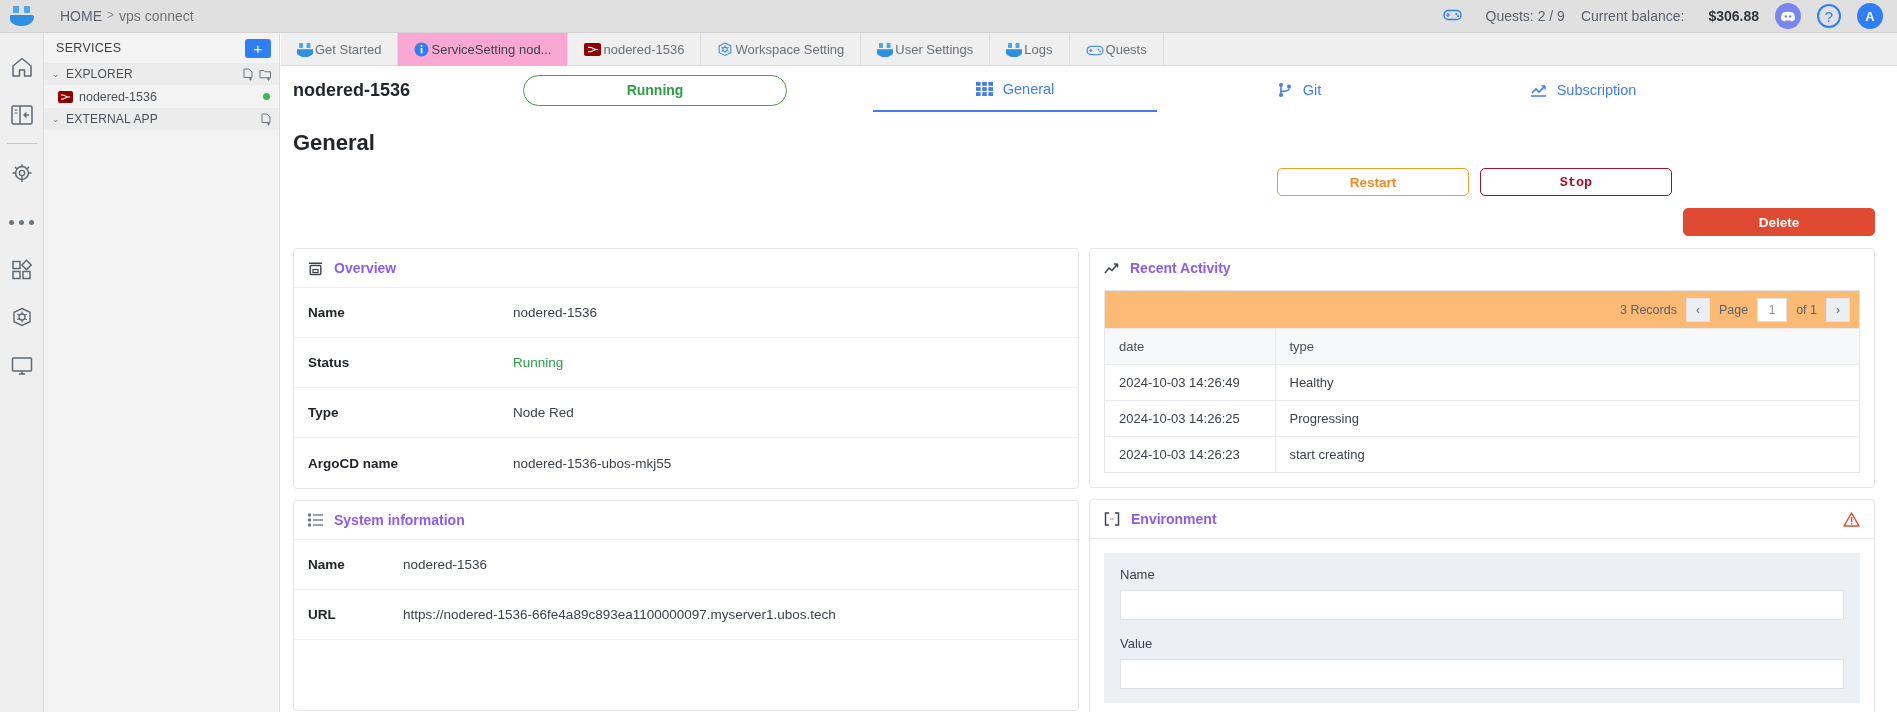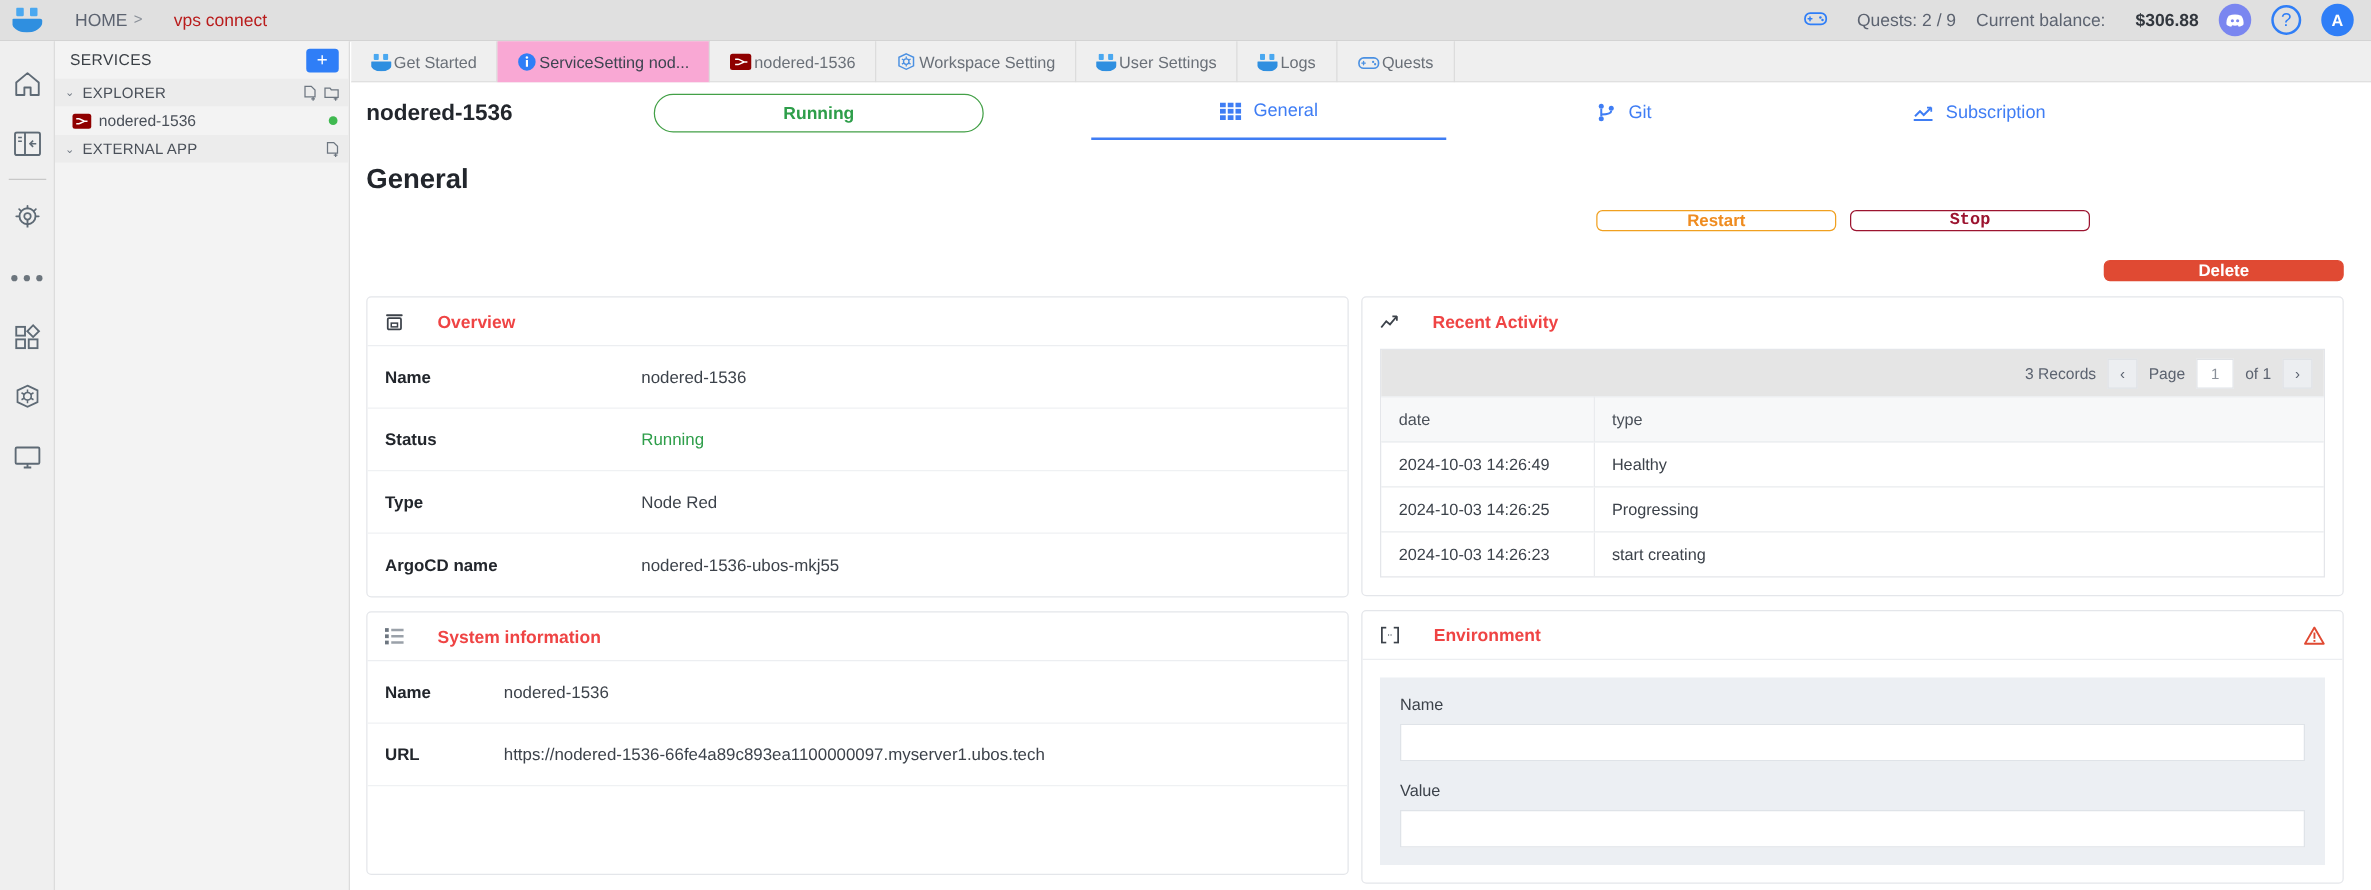--- a/index.html
+++ b/index.html
@@ -19,21 +19,21 @@
     display: flex; align-items: center;
     border-bottom: 1px solid #d3d3d3;
   }
   .logo-box {
     width: 44px; height: 33px; display: flex; align-items: center; justify-content: center;
   }
   .smiley { display:block; }
   .breadcrumb { display: flex; align-items: flex-start; gap: 5px; font-size: 14px; margin-left: 16px; }
   .bc-home { color: #5c6370; }
   .bc-sep { color: #8a9099; font-size: 12px; }
-  .bc-current { color: #b91c1c; margin-left: 20px; }
+  .bc-current { color: #737373; }
   .topbar-right {
     margin-left: auto; display: flex; align-items: center; gap: 16px;
     padding-right: 14px; font-size: 14px; color: #5c6370;
   }
   .tb-item { display: flex; align-items: flex-start; gap: 24px; }
   .balance-amt { font-weight: bold; color: #32373e; }
   .discord-ic { width: 26px; height: 26px; border-radius: 50%; background: #7a86f0;
     display: flex; align-items: center; justify-content: center; }
   .help-ic { width: 24px; height: 24px; border-radius: 50%; border: 2px solid #2f7ef7;
     color: #2f7ef7; font-size: 15px; display: flex; align-items: center; justify-content: center; }
@@ -106,44 +106,44 @@
   .nav-tabs { margin-left: 86px; display: flex; align-items: center; }
   .nav-tab {
     width: 284px; height: 44px; display: flex; align-items: center; justify-content: center; gap: 10px;
     font-size: 14.5px; color: #3f7df4; cursor: pointer;
   }
   .nav-tab.active { border-bottom: 2px solid #3f7df4; }
 
   .page-title { font-size: 22px; font-weight: bold; color: #22262c; margin: 16px 0 0 12px; }
 
   .actions { display: flex; gap: 11px; justify-content: flex-end; padding: 12px 22px 0 0; }
-  .btn { width: 192px; height: 17px; border-radius: 5px; font-size: 13.5px; font-weight: bold;
+  .btn { width: 192px; height: 28px; border-radius: 5px; font-size: 13.5px; font-weight: bold;
     display: flex; align-items: center; justify-content: center; cursor: pointer; background: #fff; text-align: center; }
   .btn-restart { border: 1px solid #f0a020; color: #ef8c20; }
   .btn-stop { border: 1px solid #9c1430; color: #9c1430; font-family: Liberation Mono, monospace; }
   .btn-delete { background: #e04a33; border: 1px solid #e04a33; color: #ffffff; margin-top: 40px; }
 
   .grid { display: flex; gap: 10px; padding: 12px 22px 0 12px; }
   .col { flex: 1 1 0; min-width: 0; }
 
   .card { border: 1px solid #e4e6ea; border-radius: 4px; background: #fff; margin-bottom: 11px; }
-  .card-head { display: flex; align-items: center; gap: 27px; padding: 11px 14px;
-    border-bottom: 1px solid #eceef1; font-size: 14px; font-weight: bold; color: #ef4444; }
+  .card-head { display: flex; align-items: center; gap: 11px; padding: 11px 14px;
+    border-bottom: 1px solid #eceef1; font-size: 14px; font-weight: bold; color: #8b5cf6; }
   .card-head .warn { margin-left: auto; color: #e04a33; }
   .kv { display: flex; align-items: center; height: 50px; border-bottom: 1px solid #eff1f3; padding: 0 14px; }
   .kv:last-child { border-bottom: none; }
   .kv-k { width: 205px; font-size: 13.5px; font-weight: bold; color: #22262c; }
   .kv-v { font-size: 13.5px; color: #3c424a; }
   .kv-v.running { color: #2e9e4a; }
   .kv2-k { width: 95px; font-size: 13.5px; font-weight: bold; color: #22262c; }
 
   
   .act-wrap { margin: 10px 14px 14px 14px; border: 1px solid #e4e6ea; }
   .act-toolbar { height: 37px; display: flex; align-items: center; justify-content: flex-end;
-    gap: 9px; padding-right: 9px; background: #e5e5e5; font-size: 12.5px; color: #5c6370; }
+    gap: 9px; padding-right: 9px; background: #fdba74; font-size: 12.5px; color: #5c6370; }
   .pg-btn { width: 24px; height: 24px; background: #eceef1; border: 1px solid #dfe2e6;
     display: flex; align-items: center; justify-content: center; color: #5c6370; cursor: pointer; font-size: 12px; }
   .pg-input { width: 30px; height: 24px; border: 1px solid #dfe2e6; background: #fff;
     text-align: center; font-size: 12px; color: #8a9099; line-height: 22px; }
   table.act { width: 100%; border-collapse: collapse; }
   table.act th, table.act td { text-align: left; font-size: 13px; font-weight: normal;
     color: #3c424a; padding: 10px 14px; border-top: 1px solid #e9ebee; border-right: 1px solid #e9ebee; }
   table.act th { background: #f7f8f9; color: #4a5059; }
   table.act td:last-child, table.act th:last-child { border-right: none; }
   .col-date { width: 170px; }

